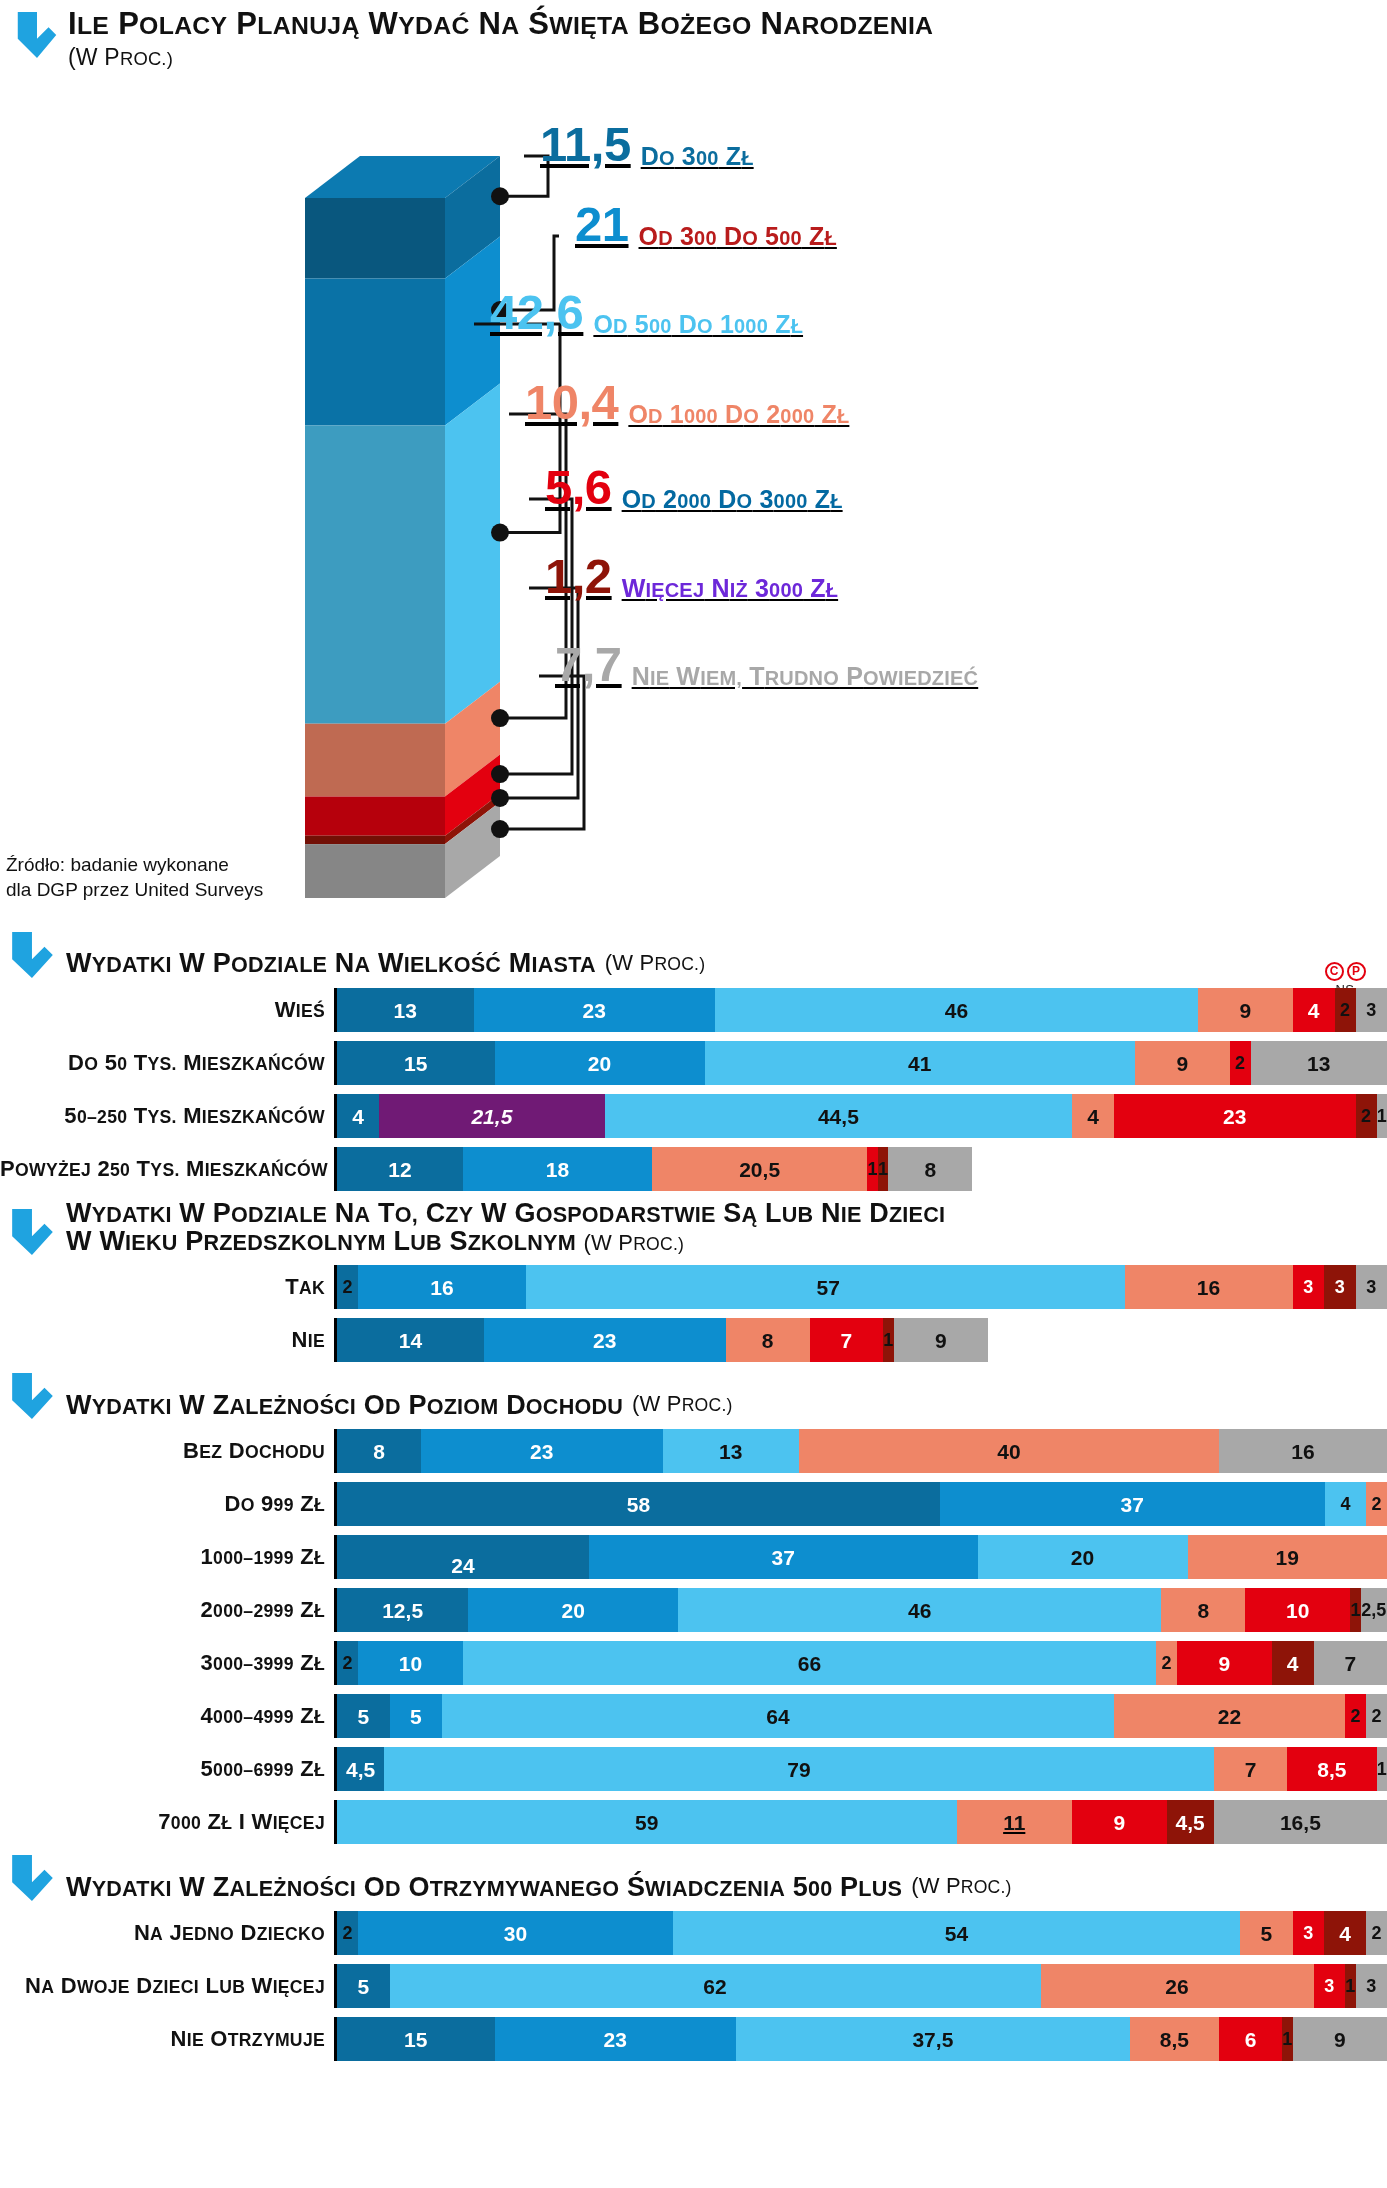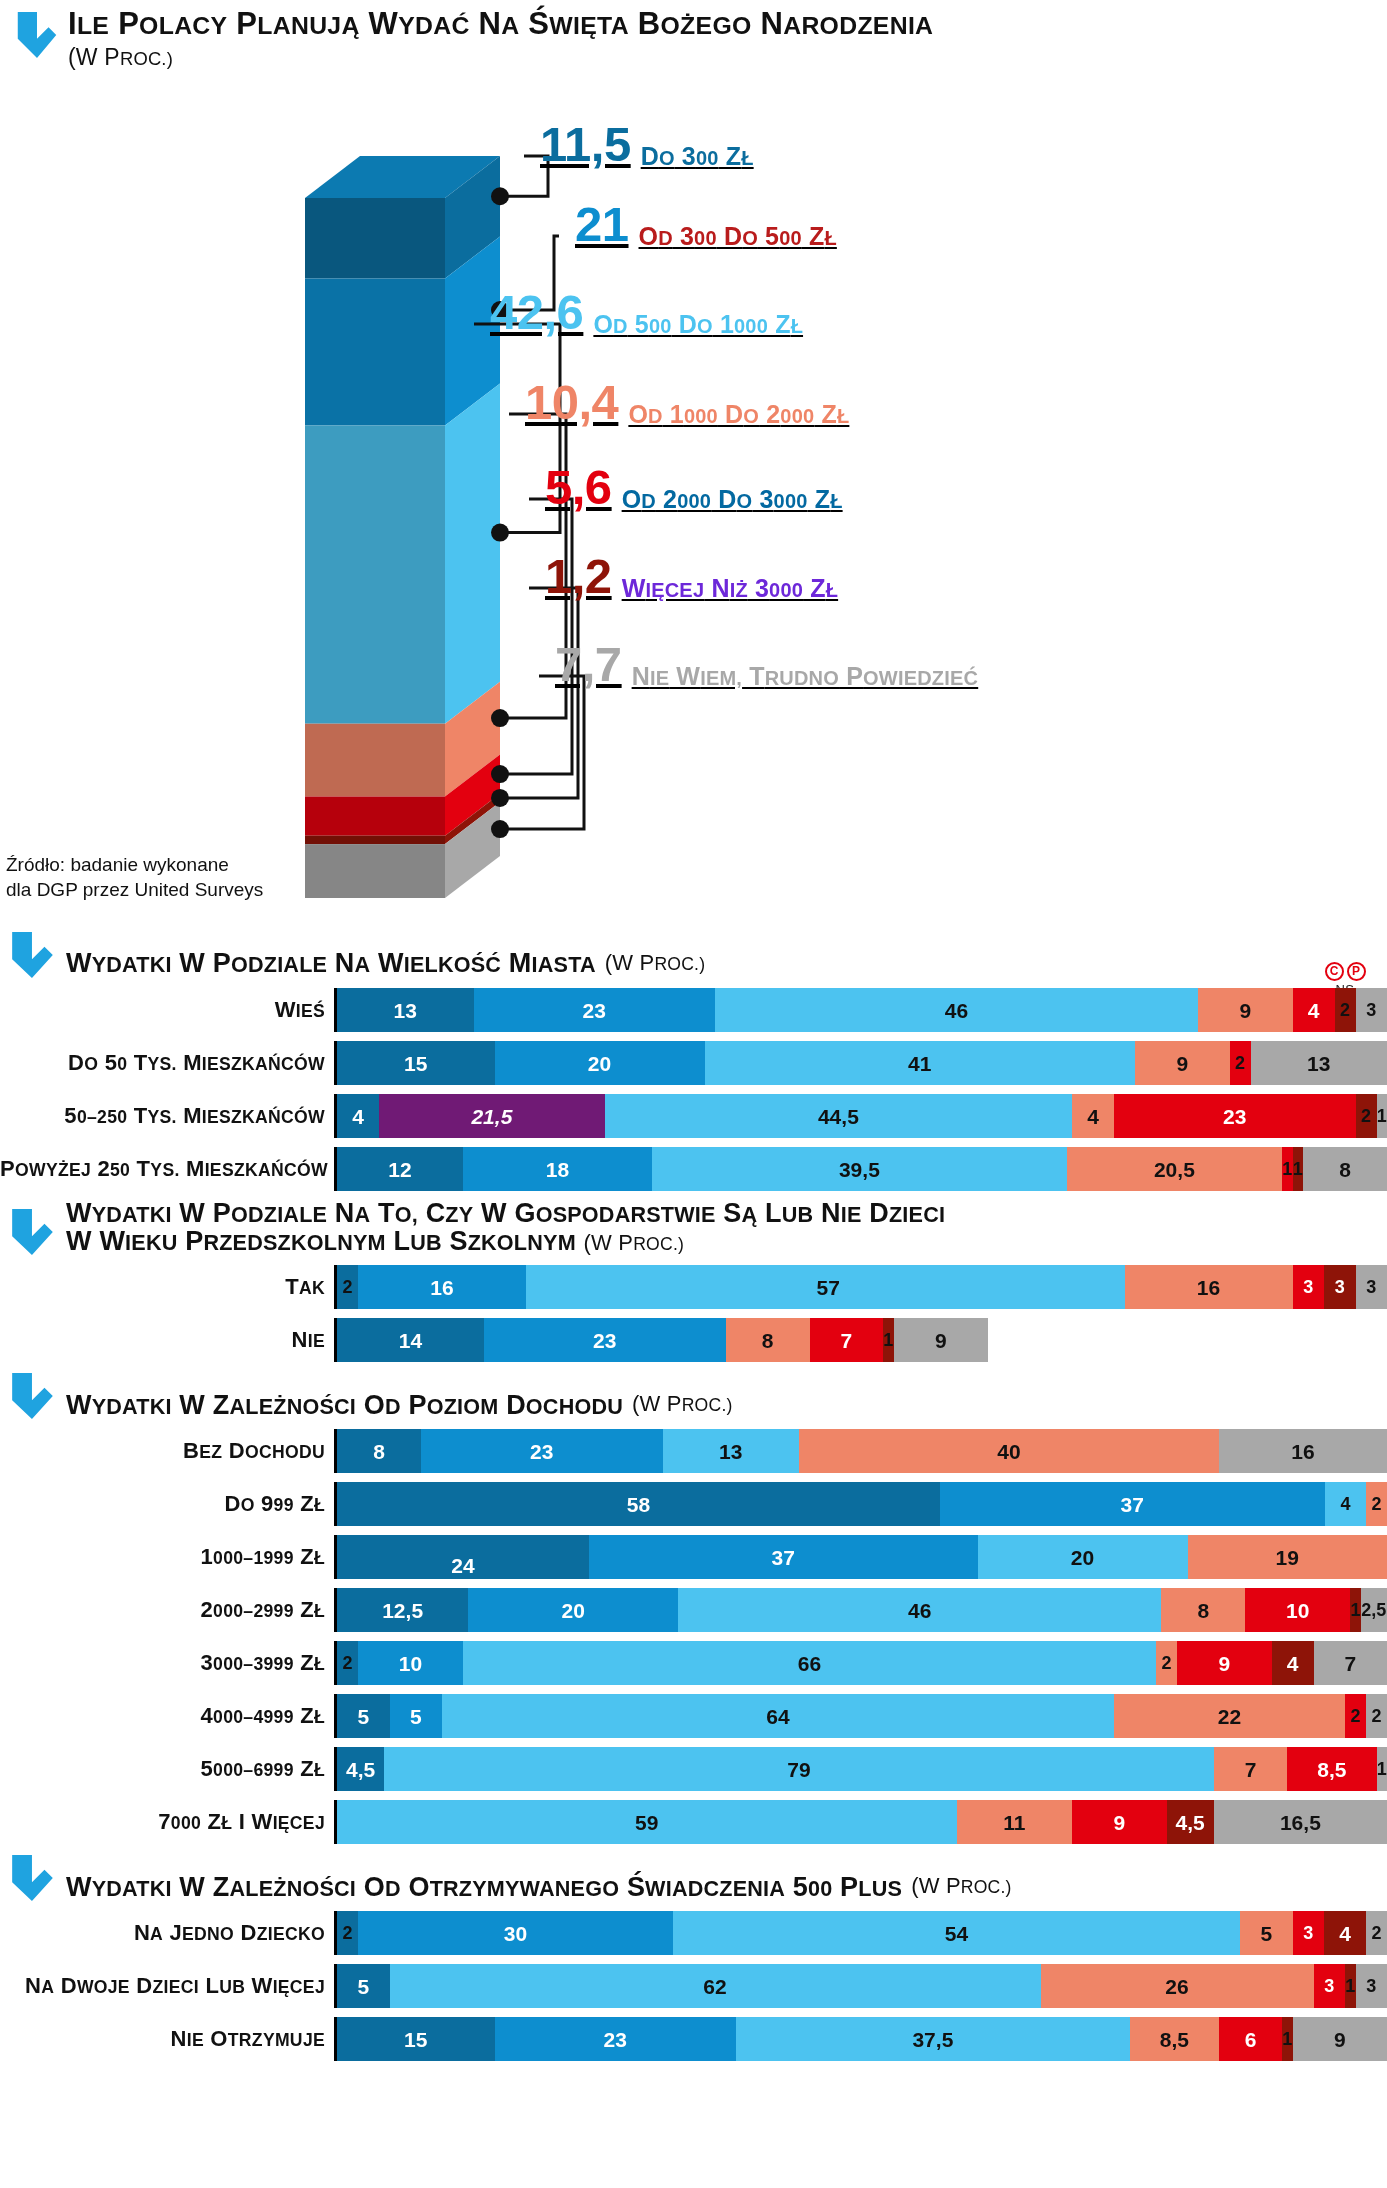--- a/index.html
+++ b/index.html
@@ -371,23 +371,20 @@
         </div>
         <div class="barrow">
           <div class="rowlabel">P<span class="sc">OWYŻEJ</span> 2<span class="sc">50</span> T<span class="sc">YS.</span> M<span class="sc">IESZKAŃCÓW</span></div>
           <div class="track">
             <div class="seg" style="flex: 0 0 12%; background: rgb(11, 109, 158);">
               <span class="t" style="color: rgb(255, 255, 255);">12</span>
             </div>
             <div class="seg" style="flex: 0 0 18%; background: rgb(13, 142, 207);">
               <span class="t" style="color: rgb(255, 255, 255);">18</span>
             </div>
-            <div class="seg" style="flex: 0 0 39.5%; background: rgb(76, 195, 240);">
-              <span class="t" style="color: rgb(17, 17, 17);">39,5</span>
-            </div>
             <div class="seg" style="flex: 0 0 20.5%; background: rgb(239, 133, 103);">
               <span class="t" style="color: rgb(17, 17, 17);">20,5</span>
             </div>
             <div class="seg out" style="flex: 0 0 1%; background: rgb(227, 0, 15);">
               <span class="t" style="color: rgb(17, 17, 17); font-size: 18px;">1</span>
             </div>
             <div class="seg out" style="flex: 0 0 1%; background: rgb(142, 20, 8);">
               <span class="t" style="color: rgb(17, 17, 17); font-size: 18px;">1</span>
             </div>
             <div class="seg" style="flex: 0 0 8%; background: rgb(168, 168, 168);">
@@ -621,21 +618,21 @@
               <span class="t" style="color: rgb(17, 17, 17); font-size: 18px;">1</span>
             </div>
           </div>
         </div>
         <div class="barrow">
           <div class="rowlabel">7<span class="sc">000</span> Z<span class="sc">Ł</span> I W<span class="sc">IĘCEJ</span></div>
           <div class="track">
             <div class="seg" style="flex: 0 0 59%; background: rgb(76, 195, 240);">
               <span class="t" style="color: rgb(17, 17, 17);">59</span>
             </div>
-            <div class="seg" style="flex: 0 0 11%; background: rgb(239, 133, 103);">
+            <div class="seg" style="flex: 0 0 11%; background: rgb(239, 133, 103); text-decoration: underline;">
               <span class="t" style="color: rgb(17, 17, 17);">11</span>
             </div>
             <div class="seg" style="flex: 0 0 9%; background: rgb(227, 0, 15);">
               <span class="t" style="color: rgb(255, 255, 255);">9</span>
             </div>
             <div class="seg" style="flex: 0 0 4.5%; background: rgb(142, 20, 8);">
               <span class="t" style="color: rgb(255, 255, 255);">4,5</span>
             </div>
             <div class="seg" style="flex: 0 0 16.5%; background: rgb(168, 168, 168);">
               <span class="t" style="color: rgb(17, 17, 17);">16,5</span>

